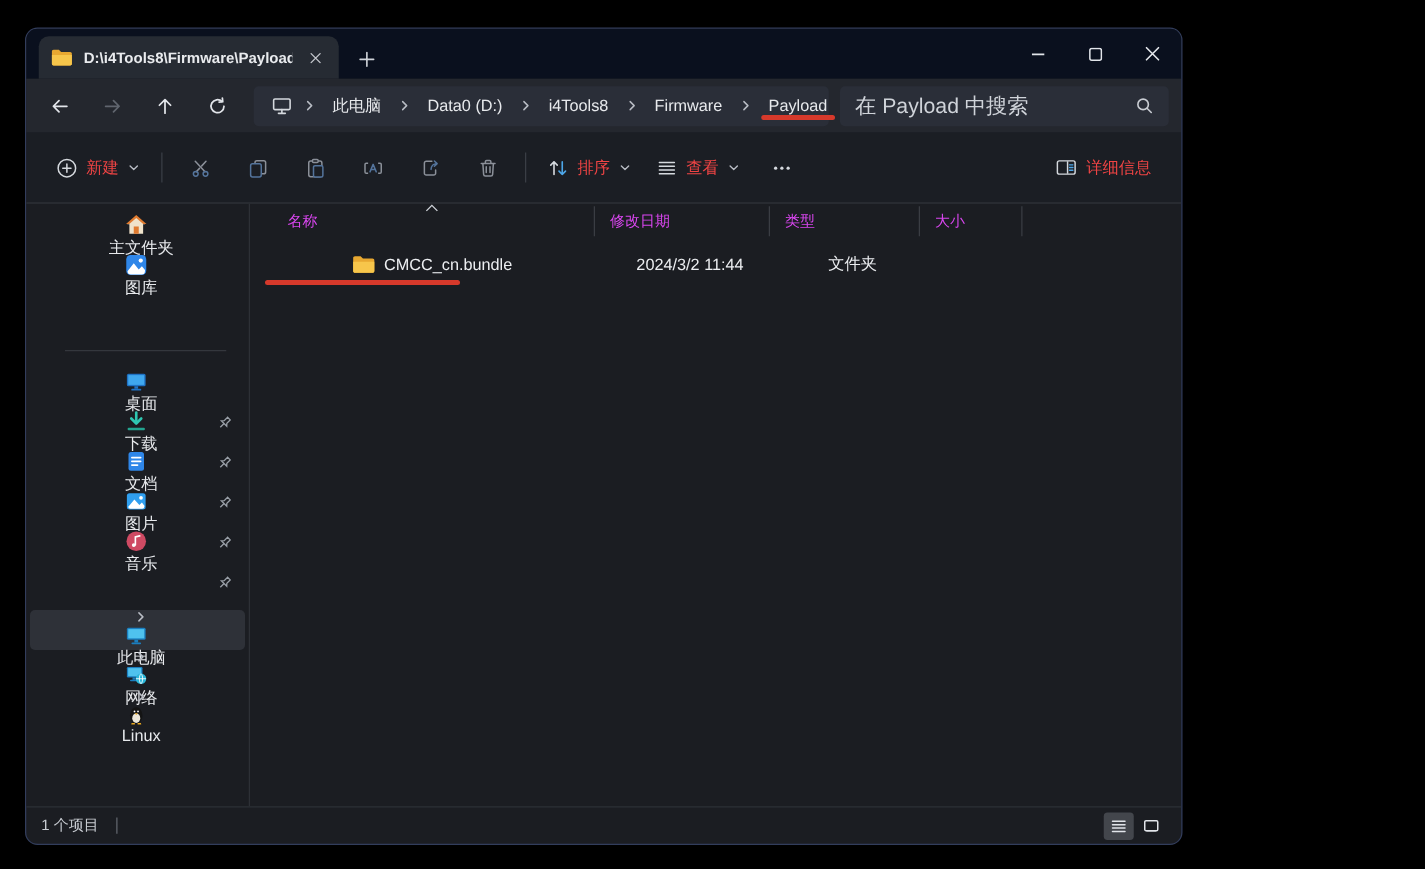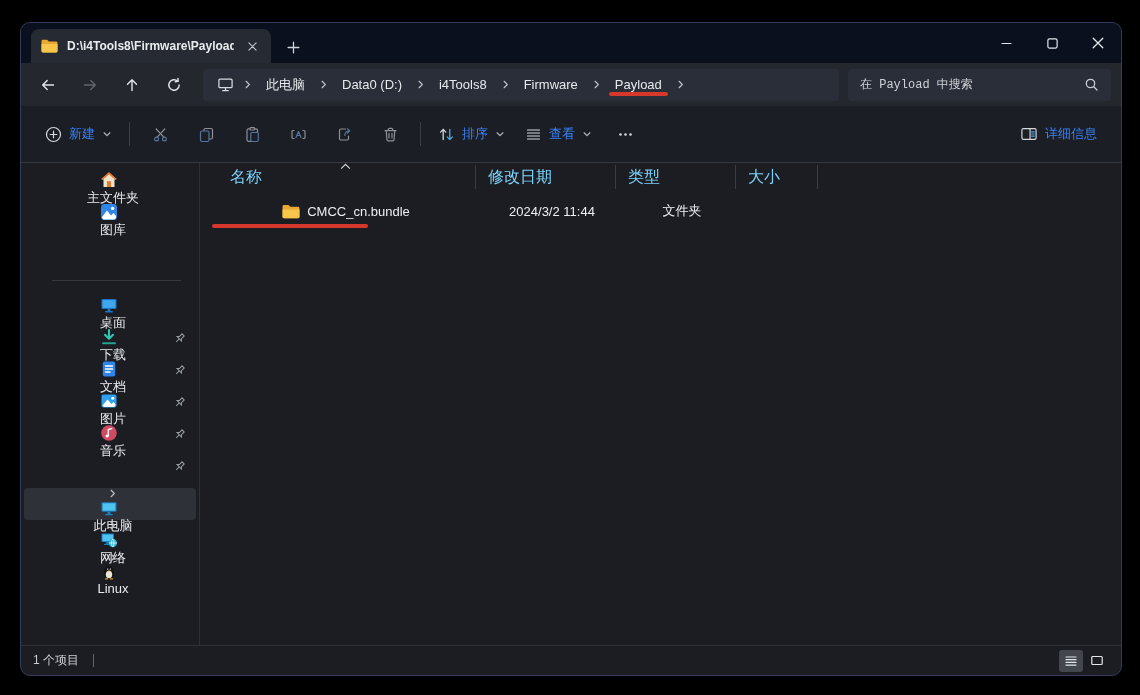--- a/index.html
+++ b/index.html
@@ -2,21 +2,21 @@
 <html><head>
 <meta charset="utf-8">
 <style>
   * { margin:0; padding:0; box-sizing:border-box; }
   html,body { background:#000; }
   .stage {
     position:relative; width:1140px; height:695px; background:#000;
     font-family:"Liberation Sans","DejaVu Sans",sans-serif; overflow:hidden;
   }
   .window {
-    position:absolute; left:20px; top:22px; width:1102px; height:654px;
+    position:absolute; left:20px; top:22px; width:926px; height:654px;
     background:#1b1d22; border:1px solid #323d5c; border-radius:10px;
     display:flex; flex-direction:column; overflow:hidden;
   }
   
   .titlebar { height:40px; background:#0a101e; display:flex; align-items:flex-end; flex:none; }
   .tab {
     margin-left:10px; height:34px; width:240px; background:#262b33;
     border-radius:8px 8px 0 0; display:flex; align-items:center; padding:0 10px; gap:9px;
   }
   .tab-title { color:#e9ebee; font-size:12px; font-weight:bold; white-space:nowrap; overflow:hidden; }
@@ -34,43 +34,43 @@
   .crumb { color:#e7e9ec; font-size:13px; padding:4px 9px; border-radius:4px; white-space:nowrap; position:relative; }
   .crumb-chev { display:flex; align-items:center; padding:0 3px; }
   .crumb-loc { display:flex; align-items:center; padding:0 4px 0 6px; }
   .crumb-underline { position:absolute; left:3px; right:3px; bottom:0px; height:4px; background:#d6392b; border-radius:3px; }
   .searchbox {
     width:263px; height:32px; background:#2a2e38; border-radius:4px; margin-left:9px;
     display:flex; align-items:center; padding:0 12px; gap:8px; flex:none;
   }
   .searchbox input {
     flex:1; background:transparent; border:none; outline:none; color:#d946ef;
-    font-size:12px; font-family:Liberation Mono, monospace; min-width:0;
+    font-size:17px; font-family:Liberation Sans, sans-serif; min-width:0;
   }
   .searchbox input::placeholder { color:#cfd3d9; opacity:1; }
   
   .toolbar { height:57px; background:#1b1e24; border-bottom:1px solid #36393f; display:flex; align-items:center; padding:0 14px; flex:none; }
-  .tb-btn { display:flex; align-items:center; gap:7px; padding:9px 10px; border-radius:4px; color:#3b82f6; font-size:13px; white-space:nowrap; }
+  .tb-btn { display:flex; align-items:center; gap:7px; padding:9px 10px; border-radius:4px; color:#ef4444; font-size:13px; white-space:nowrap; }
   .tb-icon-btn { width:46px; height:38px; display:flex; align-items:center; justify-content:center; border-radius:4px; }
   .tb-sep { width:1px; height:24px; background:#3a3e45; margin:0 7px; flex:none; }
   .tb-right { margin-left:auto; }
   
   .main { flex:1; display:flex; min-height:0; background:#1b1d22; }
   .sidebar { width:179px; flex:none; border-right:1px solid #2d3036; padding-top:8px; display:flex; flex-direction:column; }
   .side-item { height:32px; display:flex; align-items:center; padding:0 8px 0 14px; border-radius:4px; margin:0 3px;flex-direction:column; }
   .side-item.selected { background:#2e3138; }
   .chev-slot { width:24px; margin-right:14px; display:flex; justify-content:flex-end; align-items:center; flex:none; }
   .side-icon { width:18px; height:18px; margin-right:9px; flex:none; display:flex; align-items:center; justify-content:center; }
   .side-label { color:#e7e9ec; font-size:13px; white-space:nowrap; }
   .pin-slot { margin-left:auto; display:flex; align-items:center; padding-right:2px; }
   .side-divider { height:1px; background:#34373d; margin:45px 18px 15px 31px; }
   .tree-group { margin-top:32px; }
   
   .content { flex:1; min-width:0; position:relative; display:flex; flex-direction:column; }
-  .header-row { height:28px; display:flex; align-items:center; color:#7dd3fc; font-size:16px; flex:none; position:relative; }
+  .header-row { height:28px; display:flex; align-items:center; color:#d946ef; font-size:12px; flex:none; position:relative; }
   .hcell { height:24px; display:flex; align-items:center; border-right:1px solid #3a3d43; padding-left:12px; }
   .hcell.name { width:276px; padding-left:30px; }
   .hcell.modified { width:140px; }
   .hcell.type { width:120px; }
   .hcell.size { width:82px; }
   .sort-indicator { position:absolute; left:140px; top:0px; }
   .file-row { height:26px; display:flex; align-items:center; font-size:13px; color:#eceef1; margin-top:7px; position:relative; }
   .fcell { display:flex; align-items:center;justify-content:center; }
   .fcell.name { width:276px; padding-left:16px; gap:7px; }
   .fcell.modified { width:140px; padding-left:12px; }

